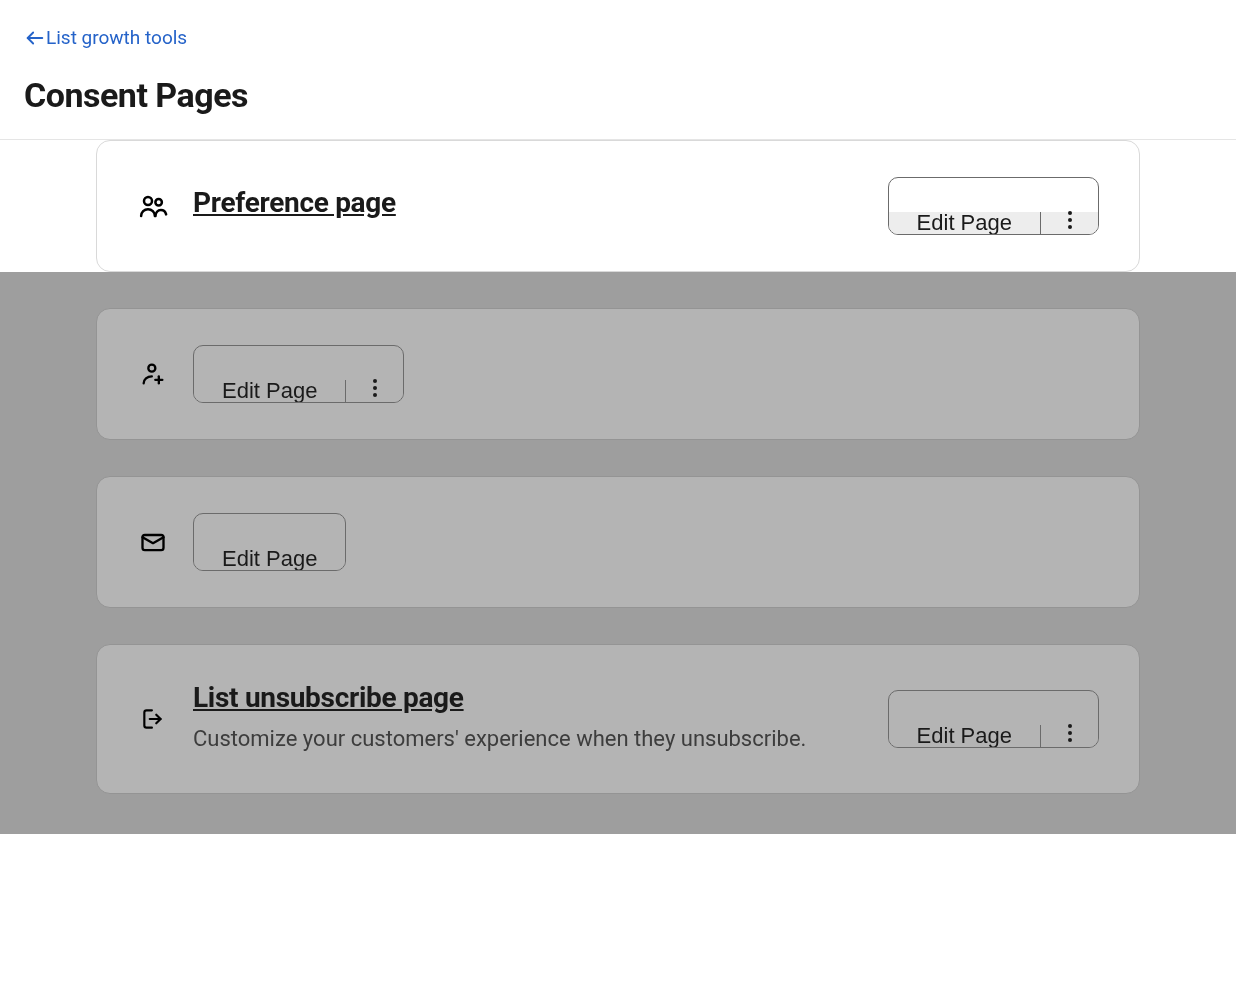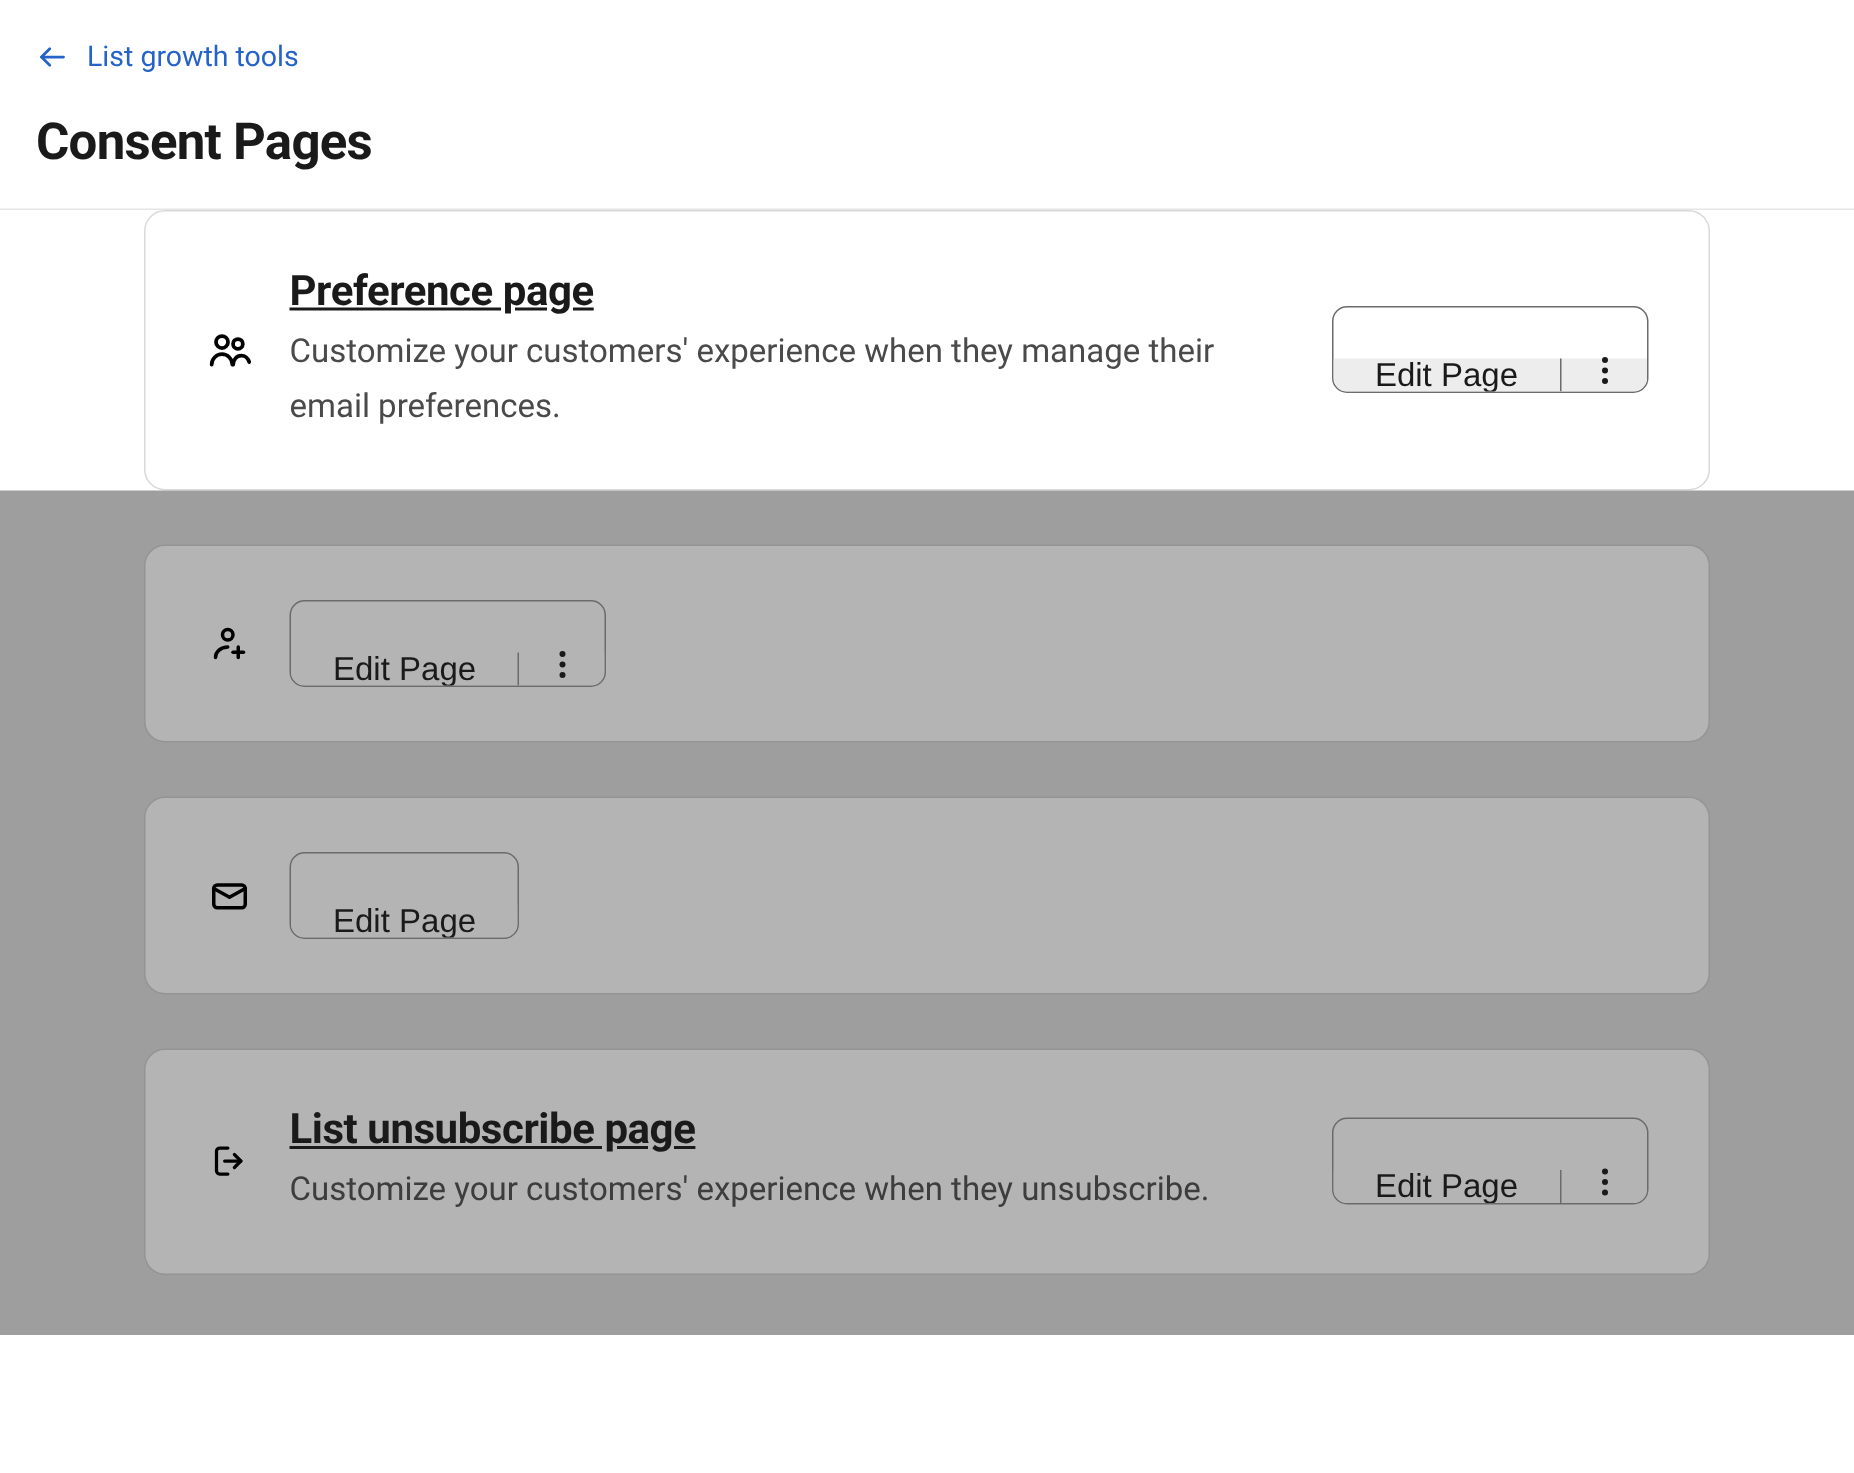--- a/index.html
+++ b/index.html
@@ -10,21 +10,20 @@
     width: 1236px;
   }
   .header {
     padding: 26px 24px 24px 24px;
     border-bottom: 1px solid #e5e5e5;
     background: #fff;
   }
   .back-link {
     display: inline-flex;
     align-items: center;
-    gap: 12px;
     color: #2563c9;
     text-decoration: none;
     font-size: 19px;
     font-weight: 400;
     cursor: pointer;
   }
   .back-link .arrow {
     display: inline-flex;
   }
   .page-title {
@@ -143,21 +142,20 @@
           <div class="card-icon">
             <svg width="30" height="30" viewBox="0 0 24 24" fill="none" stroke="#000" stroke-width="2" stroke-linecap="round" stroke-linejoin="round">
               <circle cx="8" cy="8" r="3.2"></circle>
               <path d="M2.5 20c0-3 2.5-5.5 5.5-5.5s5.5 2.5 5.5 5.5"></path>
               <circle cx="16.5" cy="9" r="2.6"></circle>
               <path d="M14 20c0-2.6 1.8-4.8 4.3-4.8 2 0 3.7 1.5 4.2 3.5"></path>
             </svg>
           </div>
           <div class="card-body">
             <div class="card-title">Preference page</div>
-            <div class="card-desc">Customize your customers' experience when they manage their email preferences.</div>
           </div>
           <div class="card-actions">
             <div class="btn-group">
               <button class="btn">Edit Page</button>
               <button class="btn btn-more">
                 <span>
                   <svg width="6" height="22" viewBox="0 0 6 22">
                     <circle cx="3" cy="4" r="2" fill="#1a1a1a"></circle>
                     <circle cx="3" cy="11" r="2" fill="#1a1a1a"></circle>
                     <circle cx="3" cy="18" r="2" fill="#1a1a1a"></circle>

